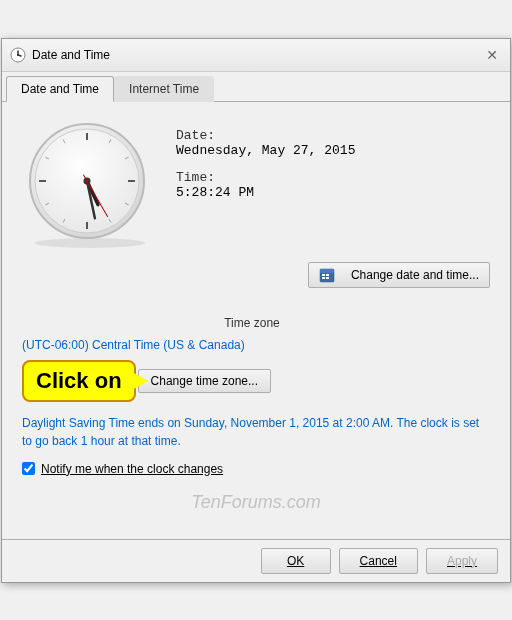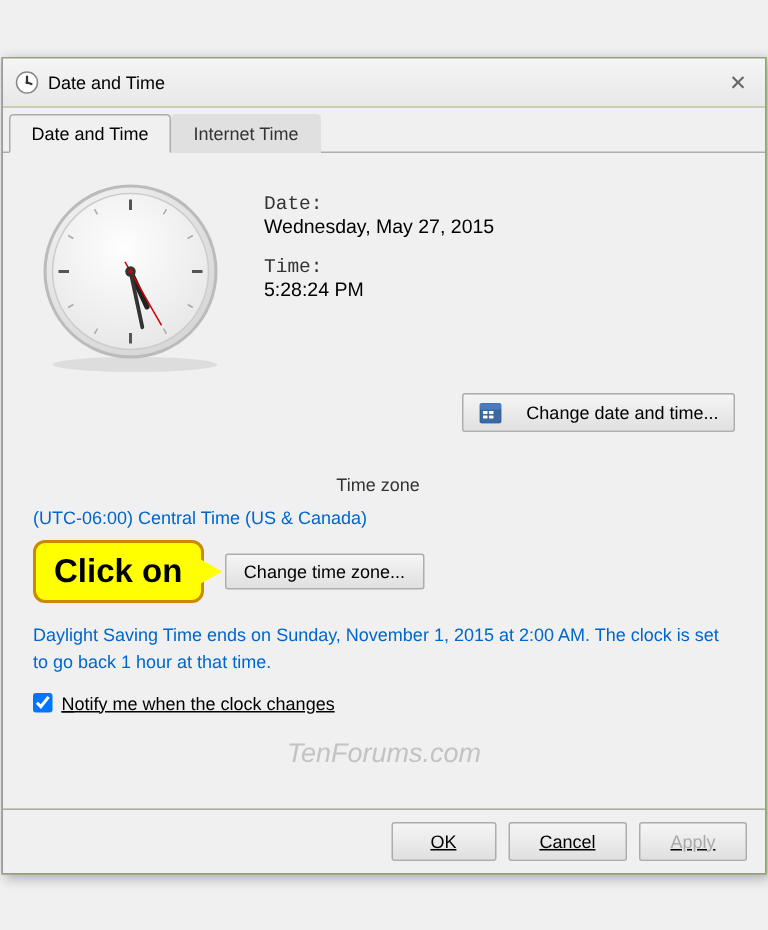--- a/index.html
+++ b/index.html
@@ -9,21 +9,21 @@
       background: #f0f0f0;
       display: flex;
       justify-content: center;
       align-items: center;
       width: 512px;
       height: 620px;
       overflow: hidden;
     }
     .window {
       width: 510px;
-      background: #84cc16;
+      background: #ec4899;
       border: 1px solid #999;
       box-shadow: 2px 2px 8px rgba(0,0,0,0.3);
     }
     .title-bar {
       background: linear-gradient(to bottom, #f5f5f5, #e8e8e8);
       border-bottom: 1px solid #ccc;
       display: flex;
       align-items: center;
       padding: 6px 8px;
       user-select: none;
@@ -105,20 +105,21 @@
     }
     .date-time-info .label {
       font-size: 13px;
       color: #333;
       font-family: Liberation Mono, monospace;
     }
     .date-time-info .value {
       font-size: 13px;
       color: #000;
       margin-bottom: 12px;
+      font-family: Liberation Mono, monospace;
     }
 
     .change-btn {
       display: block;
       margin-left: auto;
       margin-right: 0;
       margin-bottom: 14px;
       padding: 4px 10px;
       background: linear-gradient(to bottom, #f5f5f5, #e0e0e0);
       border: 1px solid #adadad;
@@ -157,21 +158,21 @@
       font-size: 12px;
       color: #0066cc;
       margin-bottom: 8px;
       text-decoration: none;
     }
 
     .timezone-row {
       display: flex;
       align-items: center;
       margin-bottom: 12px;
-      gap: 14px;
+      gap: 2px;
     }
 
     .click-on-bubble {
       background: #ffff00;
       border: 2px solid #cc8800;
       border-radius: 8px;
       padding: 6px 12px;
       font-size: 22px;
       font-weight: 900;
       color: #000;

